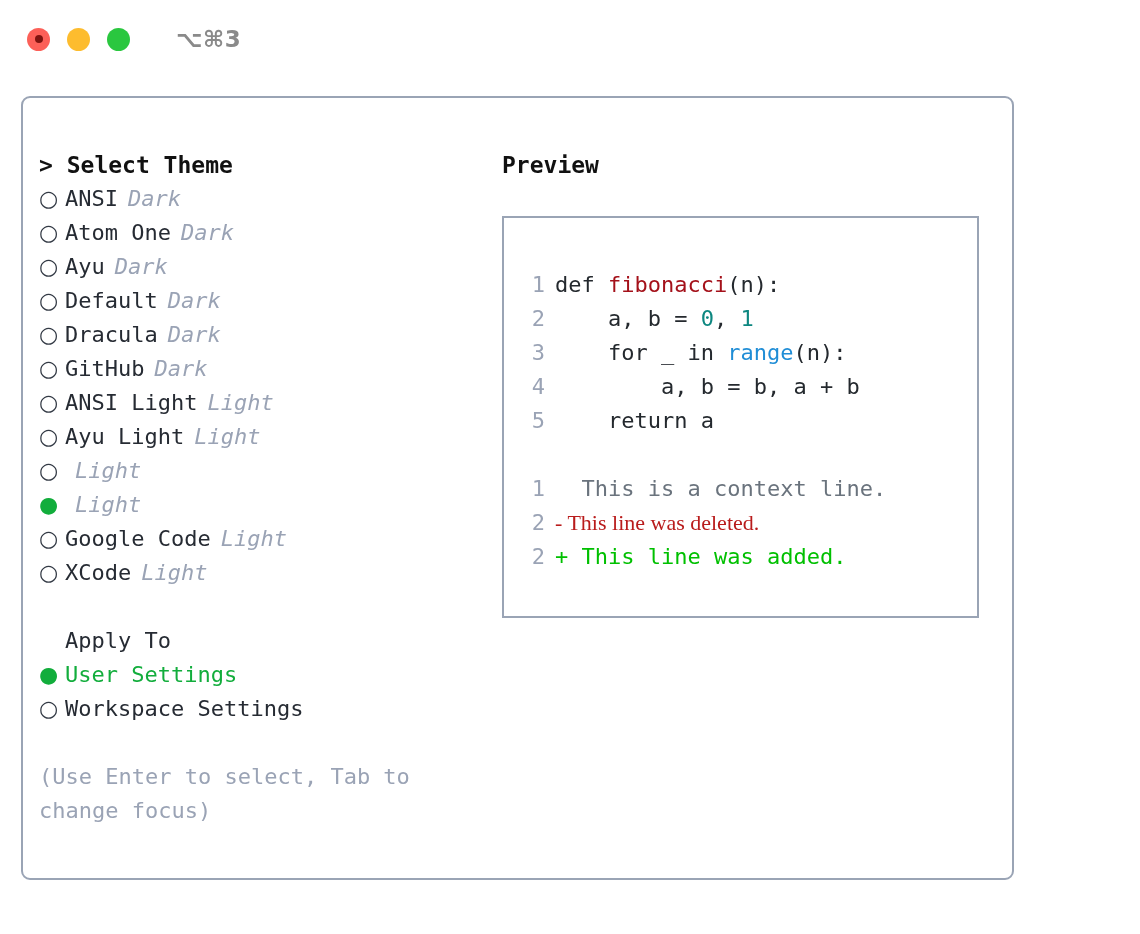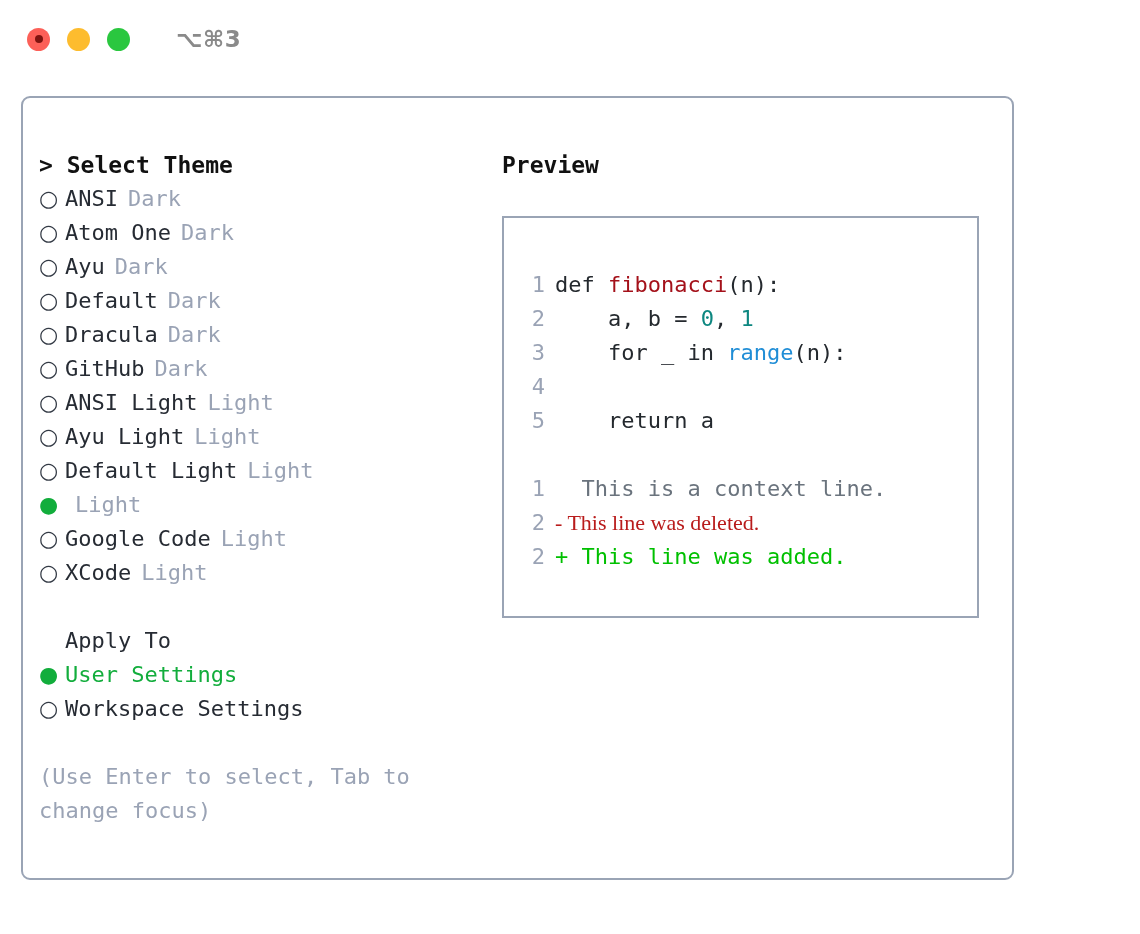--- a/index.html
+++ b/index.html
@@ -113,20 +113,21 @@
     font-size: 22px;
     color: #333a45;
     font-family: "DejaVu Sans", "Liberation Sans", sans-serif;
   }
   .marker.sel { color: #12ad3c; }
   .opt-label { color: #262b33; }
   .opt-row.selected .opt-label { color: #12ad3c; }
   .opt-tag {
     color: #9aa3b5;
     margin-left: 10px;
+    font-style: italic;
   }
 
   .apply-block { margin-top: 34px; }
   .apply-heading {
     font-size: 22px;
     color: #262b33;
     line-height: 34px;
     padding-left: 26px;
     white-space: pre;
   }
@@ -208,21 +209,21 @@
 
         <div class="theme-list" id="theme-list">
             <div class="opt-row"><span class="marker">○</span><span class="opt-label">ANSI</span><span class="opt-tag">Dark</span></div>
             <div class="opt-row"><span class="marker">○</span><span class="opt-label">Atom One</span><span class="opt-tag">Dark</span></div>
             <div class="opt-row"><span class="marker">○</span><span class="opt-label">Ayu</span><span class="opt-tag">Dark</span></div>
             <div class="opt-row"><span class="marker">○</span><span class="opt-label">Default</span><span class="opt-tag">Dark</span></div>
             <div class="opt-row"><span class="marker">○</span><span class="opt-label">Dracula</span><span class="opt-tag">Dark</span></div>
             <div class="opt-row"><span class="marker">○</span><span class="opt-label">GitHub</span><span class="opt-tag">Dark</span></div>
             <div class="opt-row"><span class="marker">○</span><span class="opt-label">ANSI Light</span><span class="opt-tag">Light</span></div>
             <div class="opt-row"><span class="marker">○</span><span class="opt-label">Ayu Light</span><span class="opt-tag">Light</span></div>
-            <div class="opt-row"><span class="marker">○</span><span class="opt-label">Default Light</span><span class="opt-tag">Light</span></div>
+            <div class="opt-row"><span class="marker">○</span><span class="opt-tag">Light</span></div>
             <div class="opt-row selected"><span class="marker sel">●</span><span class="opt-tag">Light</span></div>
             <div class="opt-row"><span class="marker">○</span><span class="opt-label">Google Code</span><span class="opt-tag">Light</span></div>
             <div class="opt-row"><span class="marker">○</span><span class="opt-label">XCode</span><span class="opt-tag">Light</span></div>
           </div>
 
         <div class="apply-block">
           <div class="apply-heading">Apply To</div>
           <div id="apply-list">
               <div class="opt-row selected"><span class="marker sel">●</span><span class="opt-label">User Settings</span></div>
               <div class="opt-row"><span class="marker">○</span><span class="opt-label">Workspace Settings</span></div>
@@ -233,21 +234,21 @@
       </div>
 
       <div class="right-col">
         <div class="panel-heading">Preview</div>
 
         <div class="preview-box">
           <div id="code-block">
               <div class="code-line"><span class="ln">1</span><span class="code-text"><span class="tok-def">def </span><span class="tok-fn">fibonacci</span><span class="tok-plain">(n):</span></span></div>
               <div class="code-line"><span class="ln">2</span><span class="code-text"><span class="tok-plain">    a, b = </span><span class="tok-num">0</span><span class="tok-plain">, </span><span class="tok-num">1</span></span></div>
               <div class="code-line"><span class="ln">3</span><span class="code-text"><span class="tok-plain">    for _ in </span><span class="tok-call">range</span><span class="tok-plain">(n):</span></span></div>
-              <div class="code-line"><span class="ln">4</span></div>
+              <div class="code-line"><span class="ln">4</span><span class="code-text"><span class="tok-plain">        a, b = b, a + b</span></span></div>
               <div class="code-line"><span class="ln">5</span><span class="code-text"><span class="tok-plain">    return a</span></span></div>
             </div>
           <div class="spacer-line"></div>
           <div id="diff-block">
               <div class="code-line"><span class="ln">1</span><span class="diff-ctx">  This is a context line.</span></div>
               <div class="code-line"><span class="ln">2</span><span class="diff-del">- This line was deleted.</span></div>
               <div class="code-line"><span class="ln">2</span><span class="diff-add">+ This line was added.</span></div>
             </div>
         </div>
       </div>

